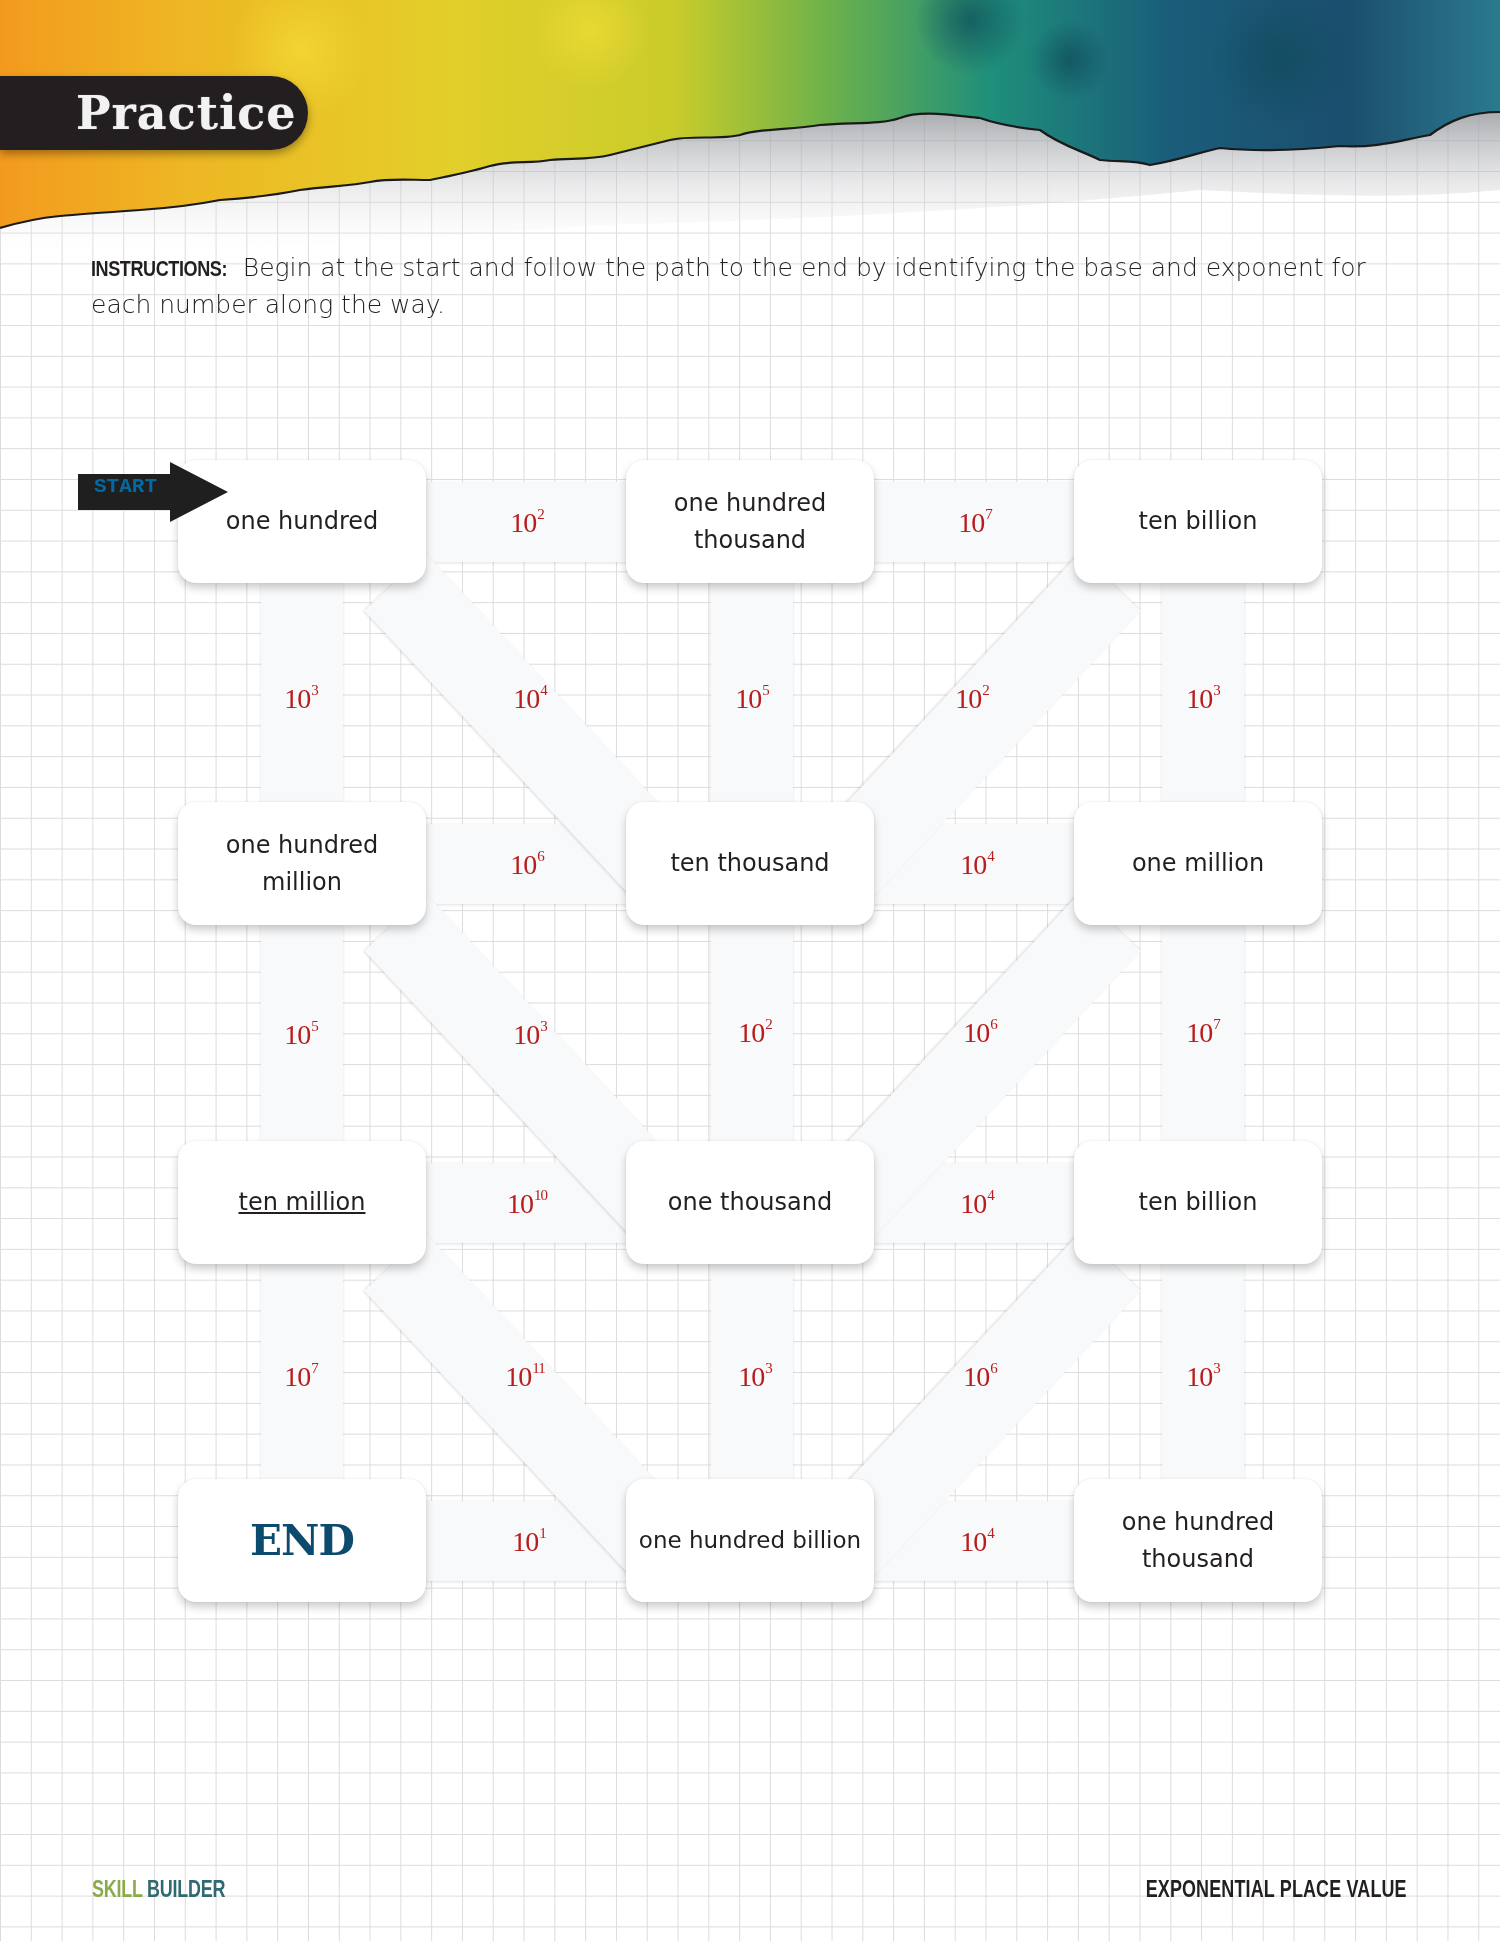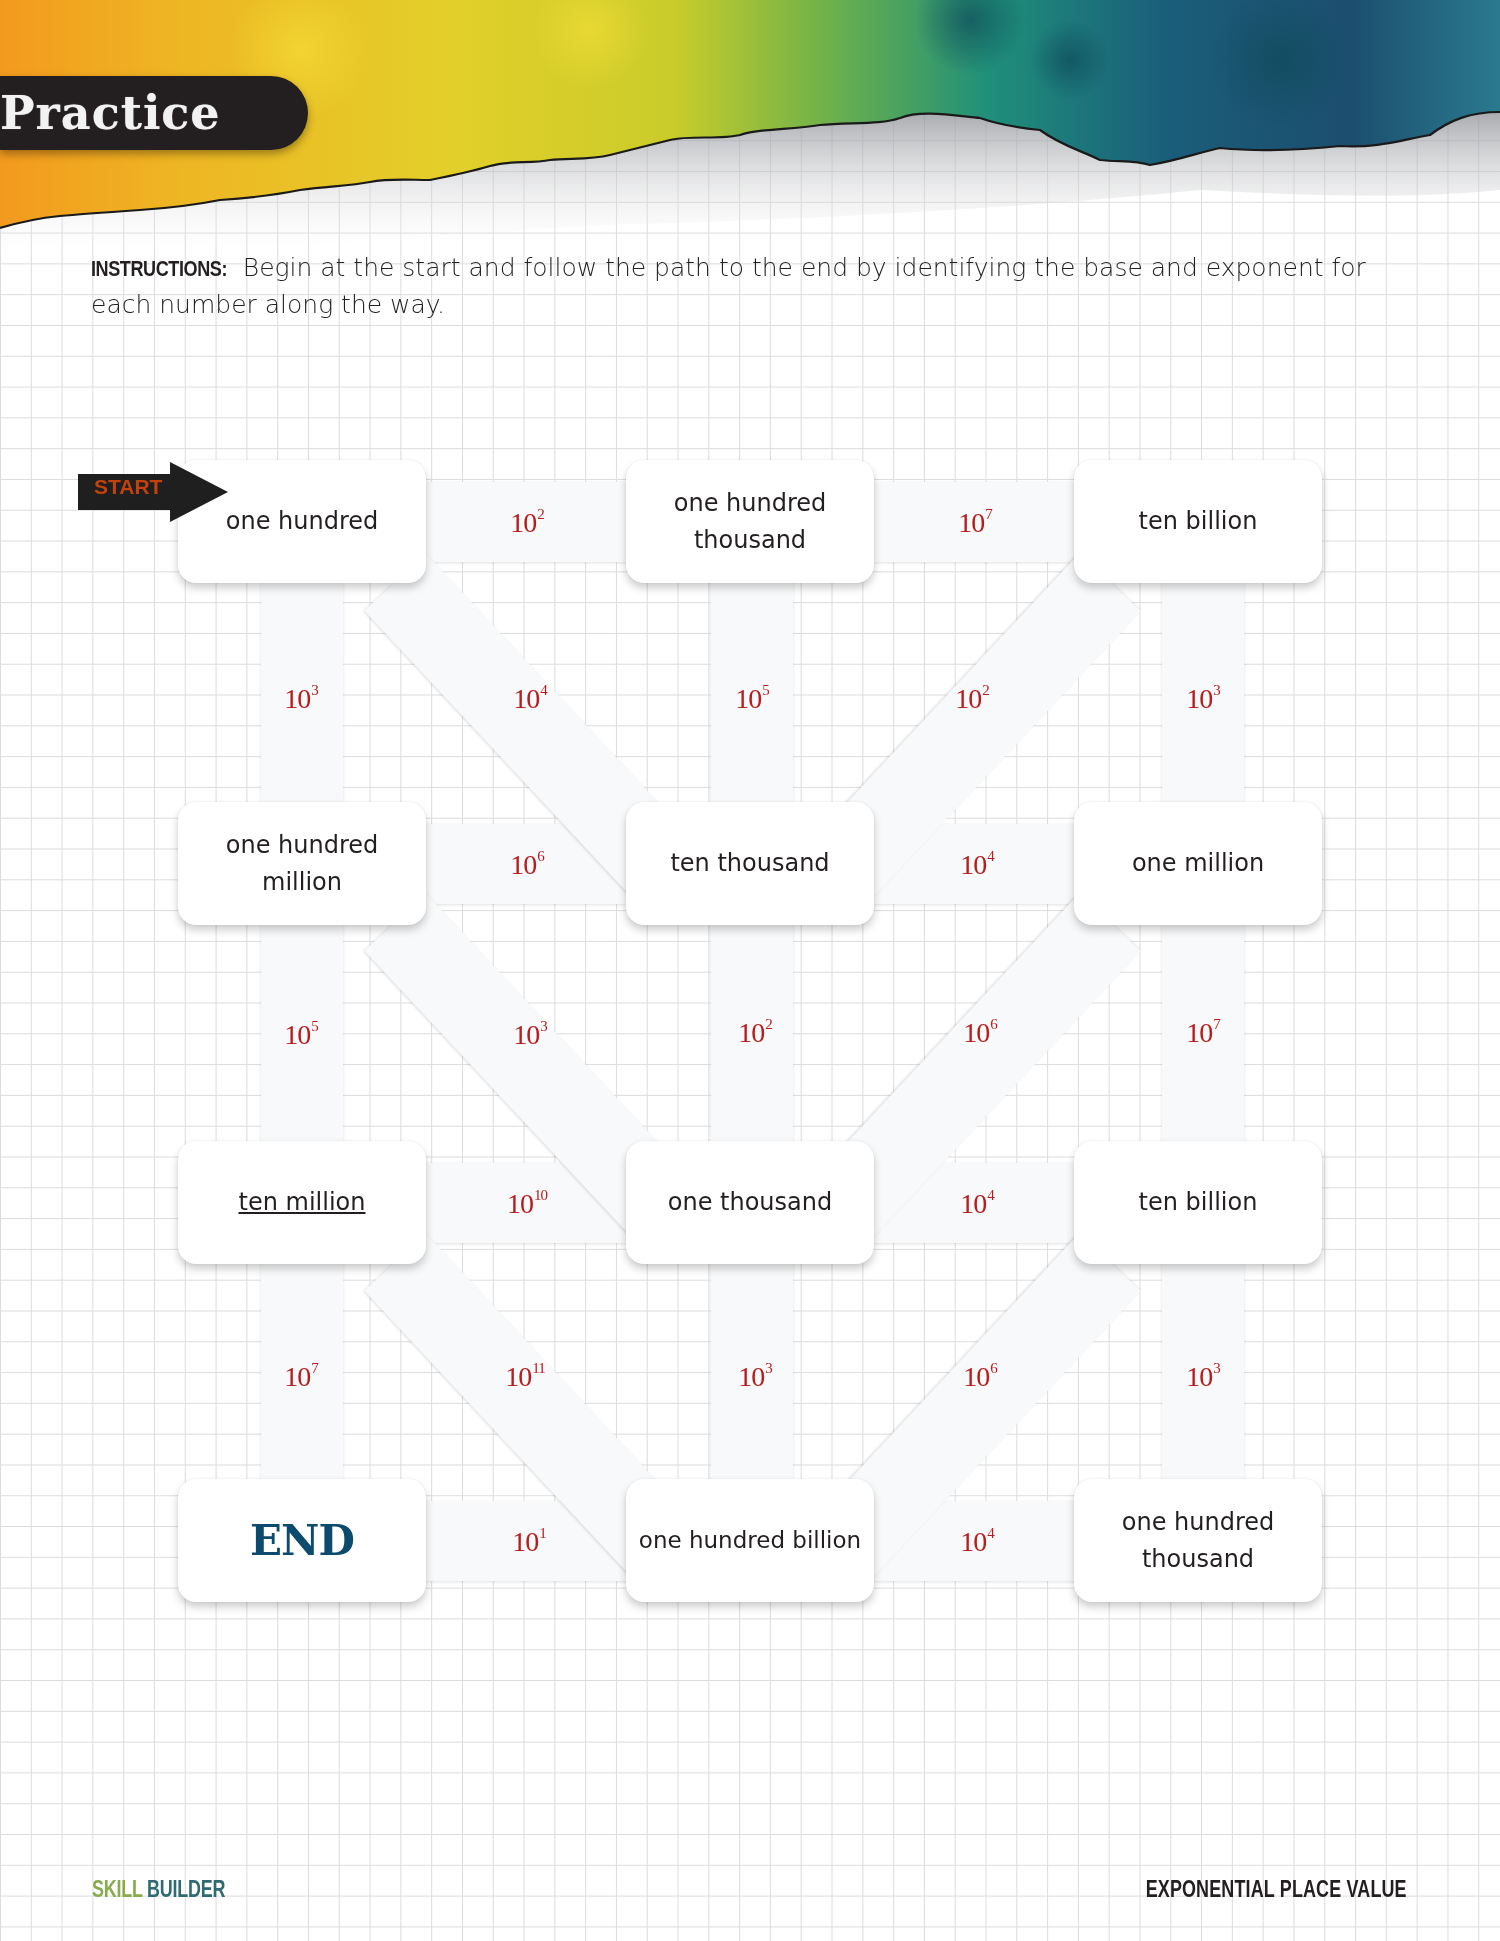--- a/index.html
+++ b/index.html
@@ -13,21 +13,21 @@
     background-position: 0px 17px;
     font-family: "DejaVu Sans", sans-serif;
   }
   .banner {
     position: absolute; left: 0; top: 0; width: 1500px; height: 330px;
   }
   .title-pill {
     position: absolute; left: 0; top: 76px; width: 308px; height: 74px;
     background: #231f20; border-radius: 0 40px 40px 0;
     box-shadow: 0 4px 8px rgba(0,0,0,0.35);
-    display: flex; align-items: center; box-sizing: border-box;
+    display: flex; align-items: center; padding-left: 76px; box-sizing: border-box;
   }
   .title-pill span {
     color: #f2f2f2; font-family: "DejaVu Serif", serif; font-size: 46px; font-weight: bold;
     letter-spacing: 1px;
     text-shadow: 0 0 1px #999;
   }
   .instructions {
     position: absolute; left: 91px; top: 250px; width: 1290px;
     font-family: "DejaVu Sans", sans-serif; font-size: 25px; line-height: 36px;
     color: #231f20; font-weight: 300;
@@ -60,22 +60,22 @@
     box-sizing: border-box; padding: 0 10px;
   }
   .card.end span {
     font-family: "DejaVu Serif", serif; font-weight: bold; font-size: 42px; color: #0c4a6e;
     letter-spacing: -1px;
   }
   .start-arrow {
     position: absolute; left: 78px; top: 462px; width: 152px; height: 60px;
   }
   .start-arrow span {
-    position: absolute; left: 16px; top: 13px; color: #c2410c;
-    font-family: Liberation Sans, sans-serif; font-weight: bold; font-size: 21px; letter-spacing: 0px;
+    position: absolute; left: 16px; top: 13px; color: #0369a1;
+    font-family: Liberation Mono, monospace; font-weight: bold; font-size: 21px; letter-spacing: 0px;
   }
   .footer-left {
     position: absolute; left: 92px; top: 1876px;
     font-family: "Liberation Sans", sans-serif; font-weight: bold; font-size: 23px;
     transform: scaleX(0.78); transform-origin: left; letter-spacing: -0.3px;
   }
   .footer-right {
     position: absolute; right: 93px; top: 1876px;
     font-family: "Liberation Sans", sans-serif; font-weight: bold; font-size: 23px;
     transform: scaleX(0.78); transform-origin: right; color: #231f20; letter-spacing: 0.2px;

